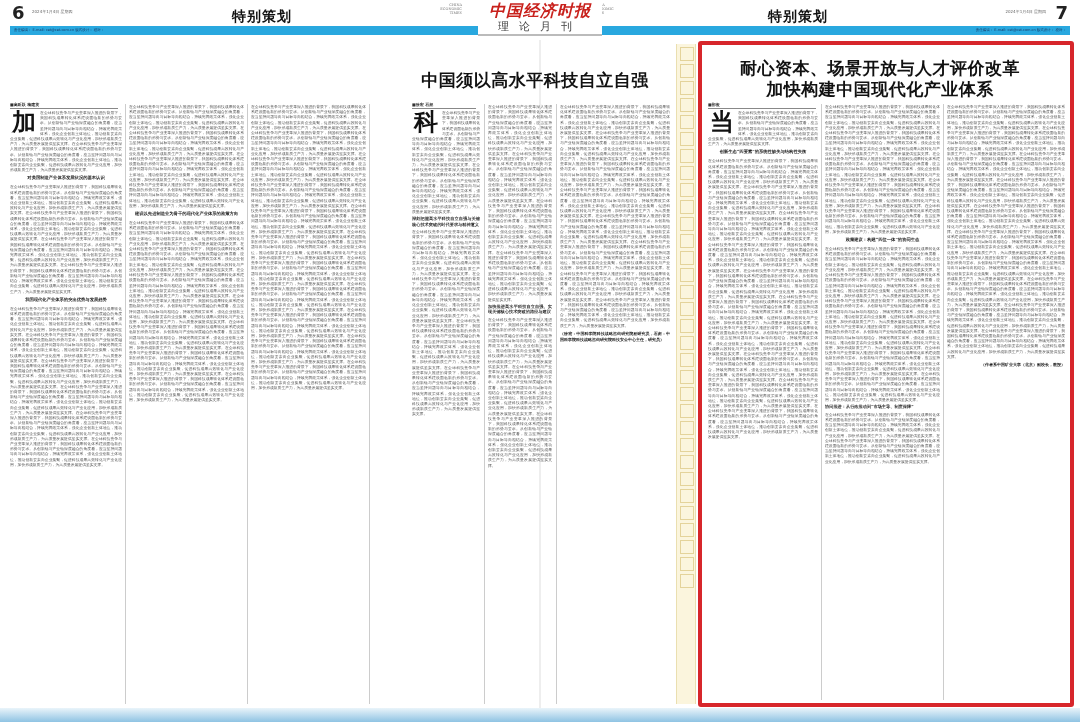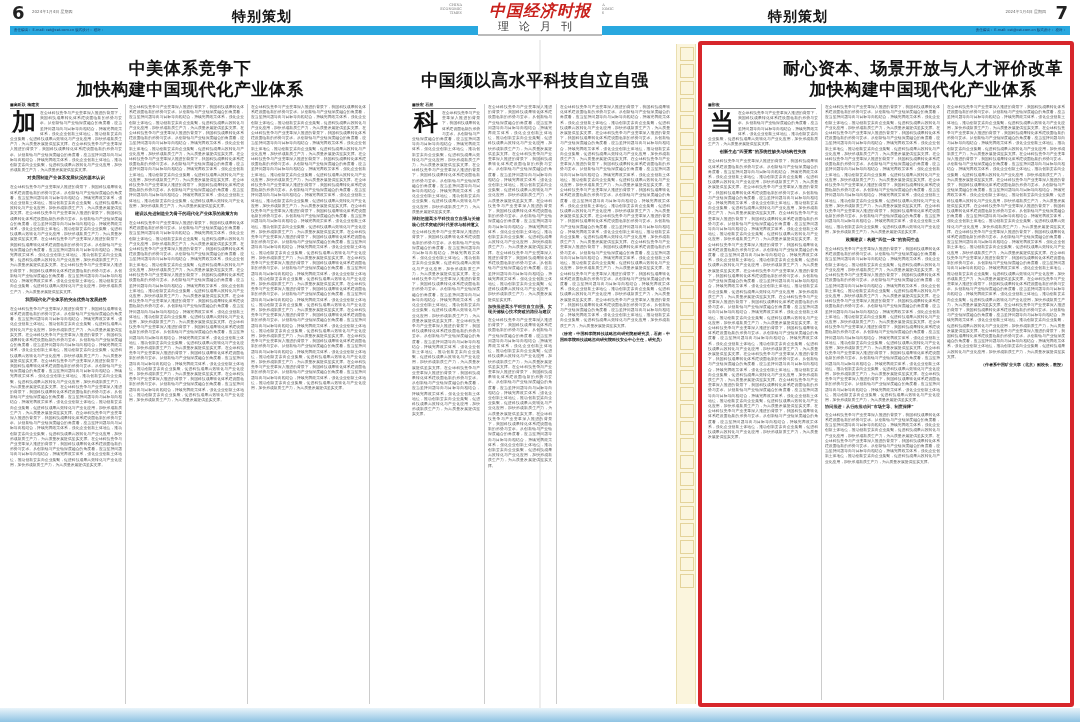--- a/index.html
+++ b/index.html
@@ -75,24 +75,20 @@
     </div>
   </div>
 
   <div class="masthead">
     <div class="mast-title">中国经济时报</div>
     <div class="mast-sub">理论月刊</div>
   </div>
 
   <div class="gutter"></div>
 
-  <div class="headline" style="left:40px; top:58px; width:300px;">
-    <div>中美体系竞争下</div>
-    <div>加快构建中国现代化产业体系</div>
-  </div>
   <div class="byline" style="left:10px; top:102px; width:108px;">■高昕跃 梅建英</div>
 
   <div class="col" style="left:10px; top:110px; width:112px; height:595px;">
     <div class="col-text">
       <span class="dropcap">加</span>
       <span>在全球科技竞争与产业变革深入推进的背景下，我国科技成果转化体系建设面临新的形势与要求。从创新链与产业链深度融合的角度看，应当坚持问题导向与目标导向相结合，持续完善政策体系，强化企业创新主体地位，推动创新要素向企业集聚，促进科技成果高效转化与产业化应用，加快形成新质生产力，为高质量发展提供坚实支撑。</span><span>在全球科技竞争与产业变革深入推进的背景下，我国科技成果转化体系建设面临新的形势与要求。从创新链与产业链深度融合的角度看，应当坚持问题导向与目标导向相结合，持续完善政策体系，强化企业创新主体地位，推动创新要素向企业集聚，促进科技成果高效转化与产业化应用，加快形成新质生产力，为高质量发展提供坚实支撑。</span>
       <div class="subhead">对美国制造产业体系发展状况的基本认识</div>
       <span>在全球科技竞争与产业变革深入推进的背景下，我国科技成果转化体系建设面临新的形势与要求。从创新链与产业链深度融合的角度看，应当坚持问题导向与目标导向相结合，持续完善政策体系，强化企业创新主体地位，推动创新要素向企业集聚，促进科技成果高效转化与产业化应用，加快形成新质生产力，为高质量发展提供坚实支撑。</span><span>在全球科技竞争与产业变革深入推进的背景下，我国科技成果转化体系建设面临新的形势与要求。从创新链与产业链深度融合的角度看，应当坚持问题导向与目标导向相结合，持续完善政策体系，强化企业创新主体地位，推动创新要素向企业集聚，促进科技成果高效转化与产业化应用，加快形成新质生产力，为高质量发展提供坚实支撑。</span><span>在全球科技竞争与产业变革深入推进的背景下，我国科技成果转化体系建设面临新的形势与要求。从创新链与产业链深度融合的角度看，应当坚持问题导向与目标导向相结合，持续完善政策体系，强化企业创新主体地位，推动创新要素向企业集聚，促进科技成果高效转化与产业化应用，加快形成新质生产力，为高质量发展提供坚实支撑。</span><span>在全球科技竞争与产业变革深入推进的背景下，我国科技成果转化体系建设面临新的形势与要求。从创新链与产业链深度融合的角度看，应当坚持问题导向与目标导向相结合，持续完善政策体系，强化企业创新主体地位，推动创新要素向企业集聚，促进科技成果高效转化与产业化应用，加快形成新质生产力，为高质量发展提供坚实支撑。</span>
       <div class="subhead">我国现代化产业体系的突出优势与发展趋势</div>
       <span>在全球科技竞争与产业变革深入推进的背景下，我国科技成果转化体系建设面临新的形势与要求。从创新链与产业链深度融合的角度看，应当坚持问题导向与目标导向相结合，持续完善政策体系，强化企业创新主体地位，推动创新要素向企业集聚，促进科技成果高效转化与产业化应用，加快形成新质生产力，为高质量发展提供坚实支撑。</span><span>在全球科技竞争与产业变革深入推进的背景下，我国科技成果转化体系建设面临新的形势与要求。从创新链与产业链深度融合的角度看，应当坚持问题导向与目标导向相结合，持续完善政策体系，强化企业创新主体地位，推动创新要素向企业集聚，促进科技成果高效转化与产业化应用，加快形成新质生产力，为高质量发展提供坚实支撑。</span><span>在全球科技竞争与产业变革深入推进的背景下，我国科技成果转化体系建设面临新的形势与要求。从创新链与产业链深度融合的角度看，应当坚持问题导向与目标导向相结合，持续完善政策体系，强化企业创新主体地位，推动创新要素向企业集聚，促进科技成果高效转化与产业化应用，加快形成新质生产力，为高质量发展提供坚实支撑。</span><span>在全球科技竞争与产业变革深入推进的背景下，我国科技成果转化体系建设面临新的形势与要求。从创新链与产业链深度融合的角度看，应当坚持问题导向与目标导向相结合，持续完善政策体系，强化企业创新主体地位，推动创新要素向企业集聚，促进科技成果高效转化与产业化应用，加快形成新质生产力，为高质量发展提供坚实支撑。</span><span>在全球科技竞争与产业变革深入推进的背景下，我国科技成果转化体系建设面临新的形势与要求。从创新链与产业链深度融合的角度看，应当坚持问题导向与目标导向相结合，持续完善政策体系，强化企业创新主体地位，推动创新要素向企业集聚，促进科技成果高效转化与产业化应用，加快形成新质生产力，为高质量发展提供坚实支撑。</span><span>在全球科技竞争与产业变革深入推进的背景下，我国科技成果转化体系建设面临新的形势与要求。从创新链与产业链深度融合的角度看，应当坚持问题导向与目标导向相结合，持续完善政策体系，强化企业创新主体地位，推动创新要素向企业集聚，促进科技成果高效转化与产业化应用，加快形成新质生产力，为高质量发展提供坚实支撑。</span>
@@ -171,21 +167,21 @@
     <div class="ornament-box"></div>
     <div class="ornament-box"></div>
     <div class="ornament-box"></div>
     <div class="ornament-box"></div>
     <div class="ornament-box"></div>
     <div class="ornament-box"></div>
     <div class="ornament-box"></div>
   </div>
 
   <div class="red-frame"></div>
-  <div class="headline" style="left:768px; top:58px; width:310px;">
+  <div class="headline" style="left:725px; top:58px; width:310px;">
     <div>耐心资本、场景开放与人才评价改革</div>
     <div>加快构建中国现代化产业体系</div>
   </div>
   <div class="byline" style="left:708px; top:102px; width:108px;">■邵俊</div>
   <div class="col" style="left:708px; top:110px; width:110px; height:592px;">
     <div class="col-text">
       <span class="dropcap">当</span>
       <span>在全球科技竞争与产业变革深入推进的背景下，我国科技成果转化体系建设面临新的形势与要求。从创新链与产业链深度融合的角度看，应当坚持问题导向与目标导向相结合，持续完善政策体系，强化企业创新主体地位，推动创新要素向企业集聚，促进科技成果高效转化与产业化应用，加快形成新质生产力，为高质量发展提供坚实支撑。</span>
       <div class="subhead">创新生态“四要素”的系统性缺失与结构性失衡</div>
       <span>在全球科技竞争与产业变革深入推进的背景下，我国科技成果转化体系建设面临新的形势与要求。从创新链与产业链深度融合的角度看，应当坚持问题导向与目标导向相结合，持续完善政策体系，强化企业创新主体地位，推动创新要素向企业集聚，促进科技成果高效转化与产业化应用，加快形成新质生产力，为高质量发展提供坚实支撑。</span><span>在全球科技竞争与产业变革深入推进的背景下，我国科技成果转化体系建设面临新的形势与要求。从创新链与产业链深度融合的角度看，应当坚持问题导向与目标导向相结合，持续完善政策体系，强化企业创新主体地位，推动创新要素向企业集聚，促进科技成果高效转化与产业化应用，加快形成新质生产力，为高质量发展提供坚实支撑。</span><span>在全球科技竞争与产业变革深入推进的背景下，我国科技成果转化体系建设面临新的形势与要求。从创新链与产业链深度融合的角度看，应当坚持问题导向与目标导向相结合，持续完善政策体系，强化企业创新主体地位，推动创新要素向企业集聚，促进科技成果高效转化与产业化应用，加快形成新质生产力，为高质量发展提供坚实支撑。</span><span>在全球科技竞争与产业变革深入推进的背景下，我国科技成果转化体系建设面临新的形势与要求。从创新链与产业链深度融合的角度看，应当坚持问题导向与目标导向相结合，持续完善政策体系，强化企业创新主体地位，推动创新要素向企业集聚，促进科技成果高效转化与产业化应用，加快形成新质生产力，为高质量发展提供坚实支撑。</span><span>在全球科技竞争与产业变革深入推进的背景下，我国科技成果转化体系建设面临新的形势与要求。从创新链与产业链深度融合的角度看，应当坚持问题导向与目标导向相结合，持续完善政策体系，强化企业创新主体地位，推动创新要素向企业集聚，促进科技成果高效转化与产业化应用，加快形成新质生产力，为高质量发展提供坚实支撑。</span><span>在全球科技竞争与产业变革深入推进的背景下，我国科技成果转化体系建设面临新的形势与要求。从创新链与产业链深度融合的角度看，应当坚持问题导向与目标导向相结合，持续完善政策体系，强化企业创新主体地位，推动创新要素向企业集聚，促进科技成果高效转化与产业化应用，加快形成新质生产力，为高质量发展提供坚实支撑。</span><span>在全球科技竞争与产业变革深入推进的背景下，我国科技成果转化体系建设面临新的形势与要求。从创新链与产业链深度融合的角度看，应当坚持问题导向与目标导向相结合，持续完善政策体系，强化企业创新主体地位，推动创新要素向企业集聚，促进科技成果高效转化与产业化应用，加快形成新质生产力，为高质量发展提供坚实支撑。</span><span>在全球科技竞争与产业变革深入推进的背景下，我国科技成果转化体系建设面临新的形势与要求。从创新链与产业链深度融合的角度看，应当坚持问题导向与目标导向相结合，持续完善政策体系，强化企业创新主体地位，推动创新要素向企业集聚，促进科技成果高效转化与产业化应用，加快形成新质生产力，为高质量发展提供坚实支撑。</span><span>在全球科技竞争与产业变革深入推进的背景下，我国科技成果转化体系建设面临新的形势与要求。从创新链与产业链深度融合的角度看，应当坚持问题导向与目标导向相结合，持续完善政策体系，强化企业创新主体地位，推动创新要素向企业集聚，促进科技成果高效转化与产业化应用，加快形成新质生产力，为高质量发展提供坚实支撑。</span><span>在全球科技竞争与产业变革深入推进的背景下，我国科技成果转化体系建设面临新的形势与要求。从创新链与产业链深度融合的角度看，应当坚持问题导向与目标导向相结合，持续完善政策体系，强化企业创新主体地位，推动创新要素向企业集聚，促进科技成果高效转化与产业化应用，加快形成新质生产力，为高质量发展提供坚实支撑。</span>

